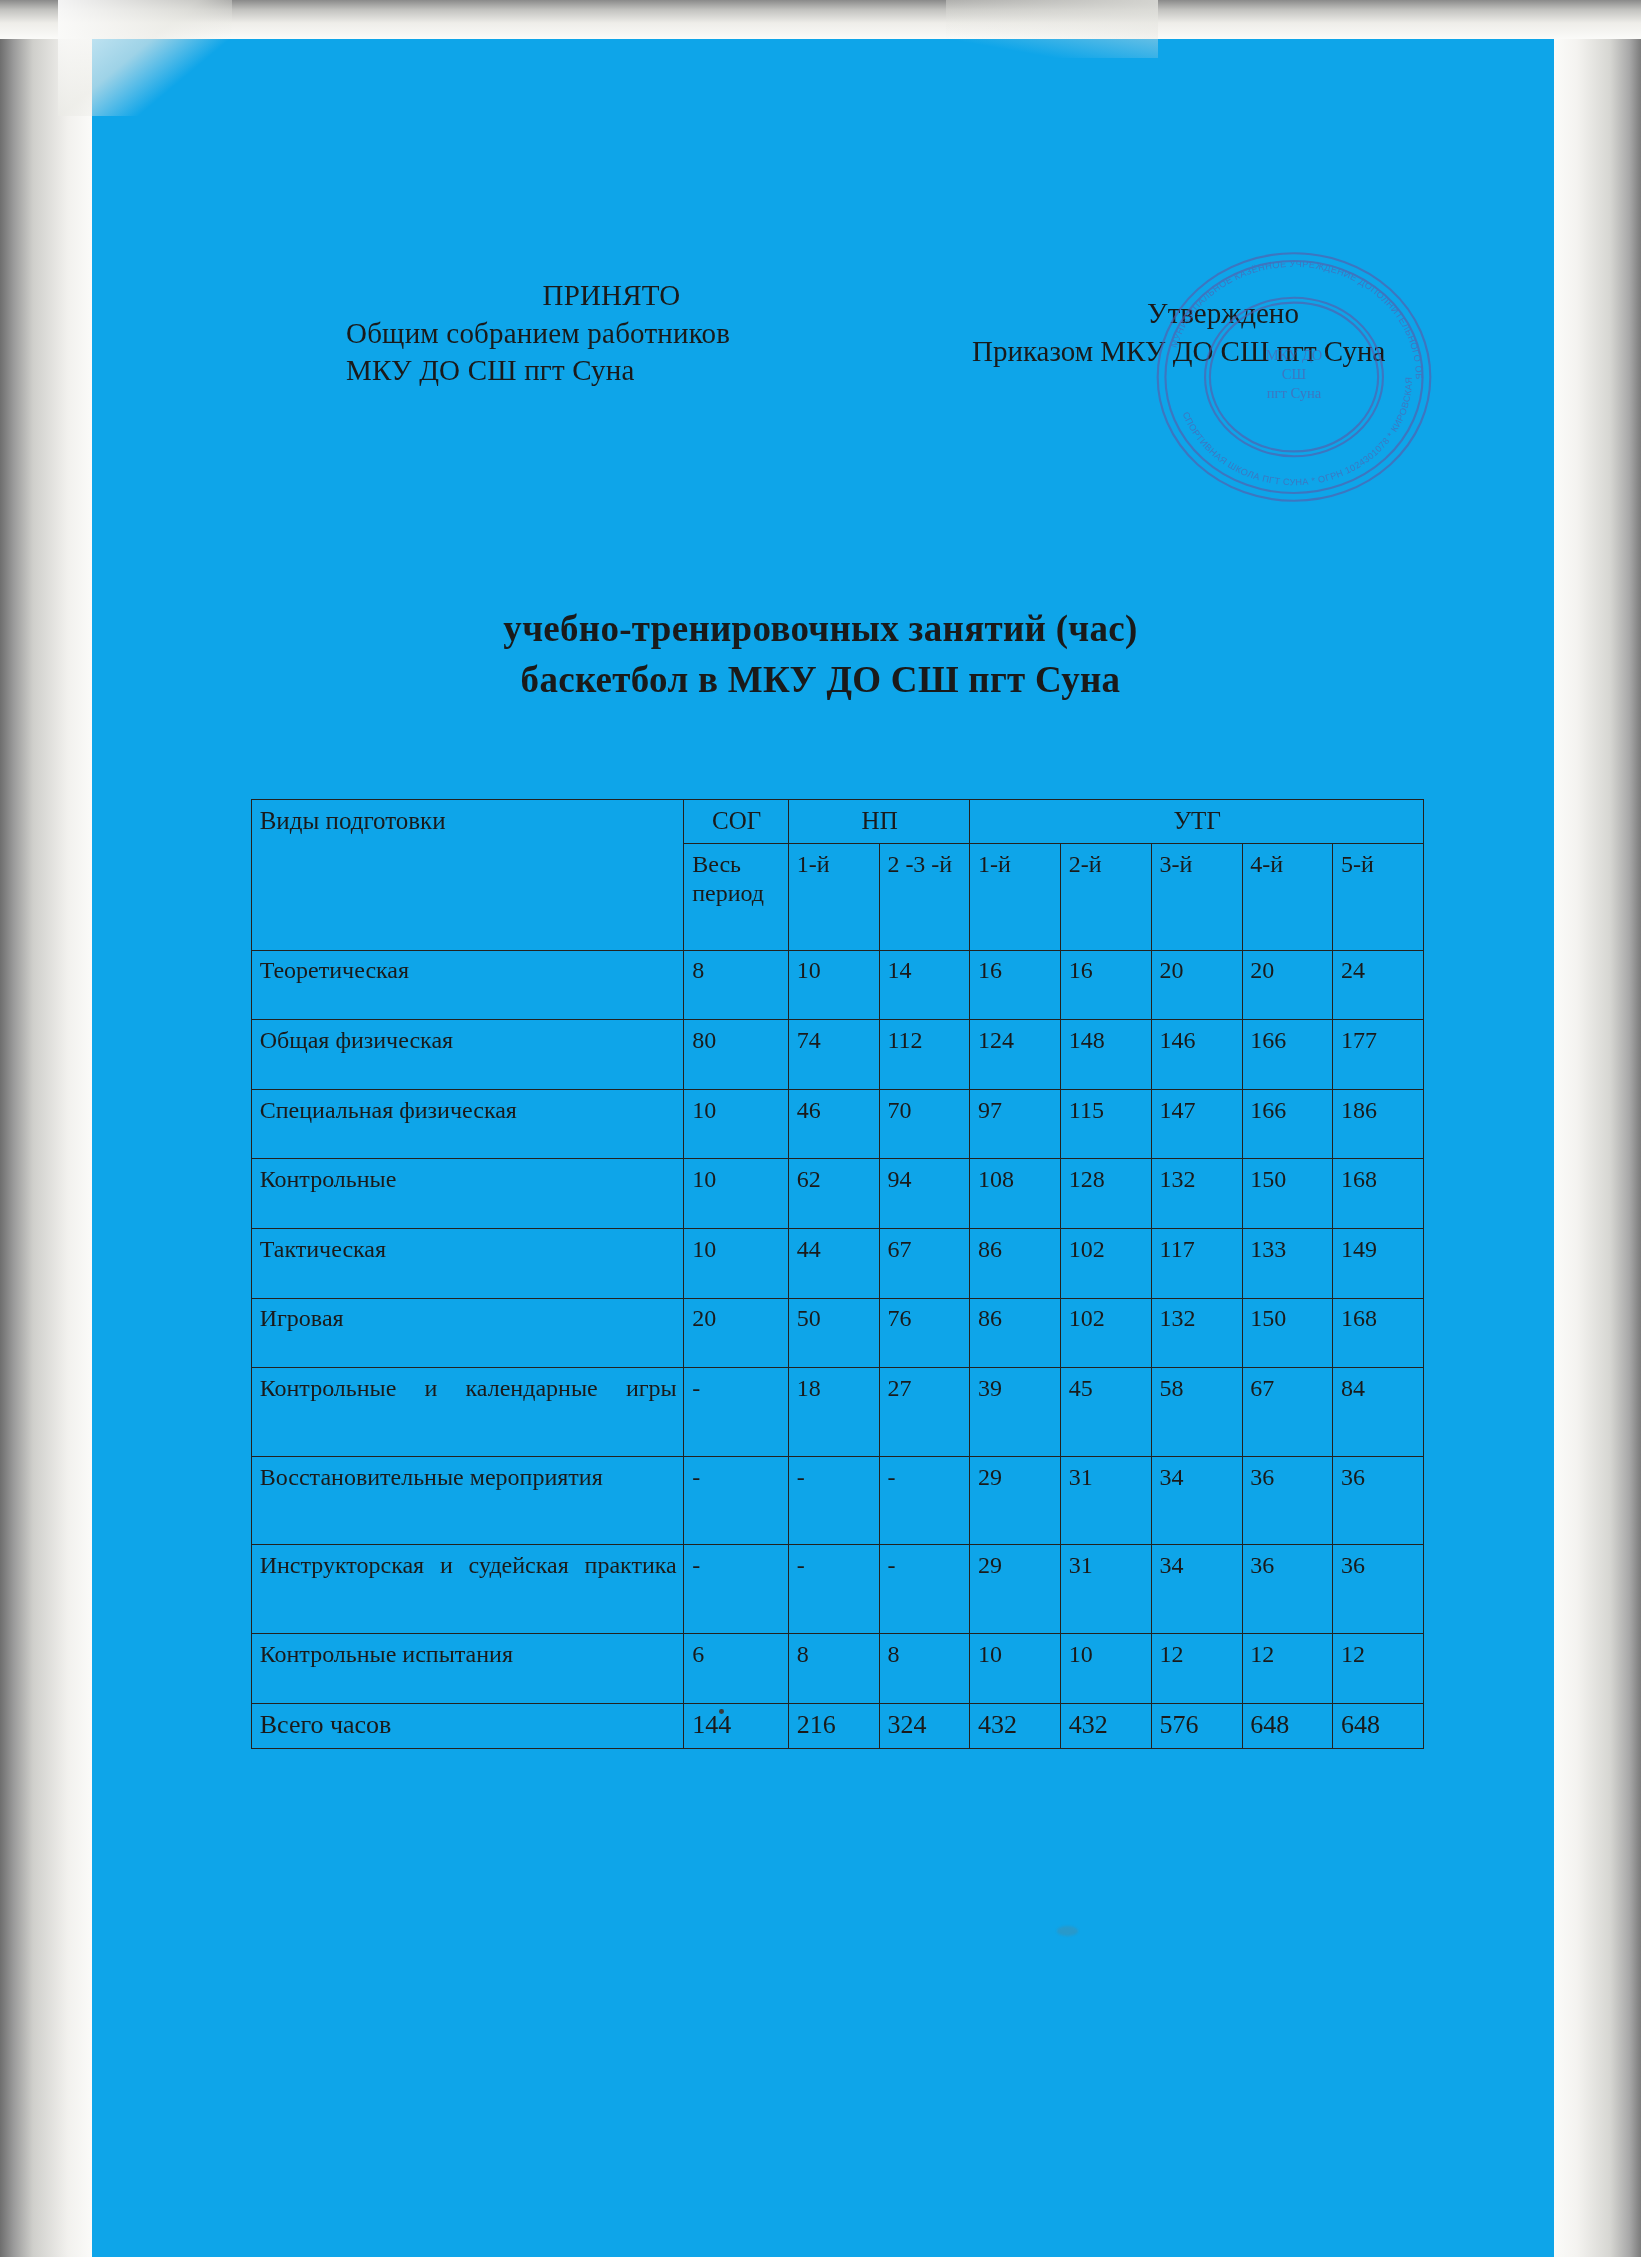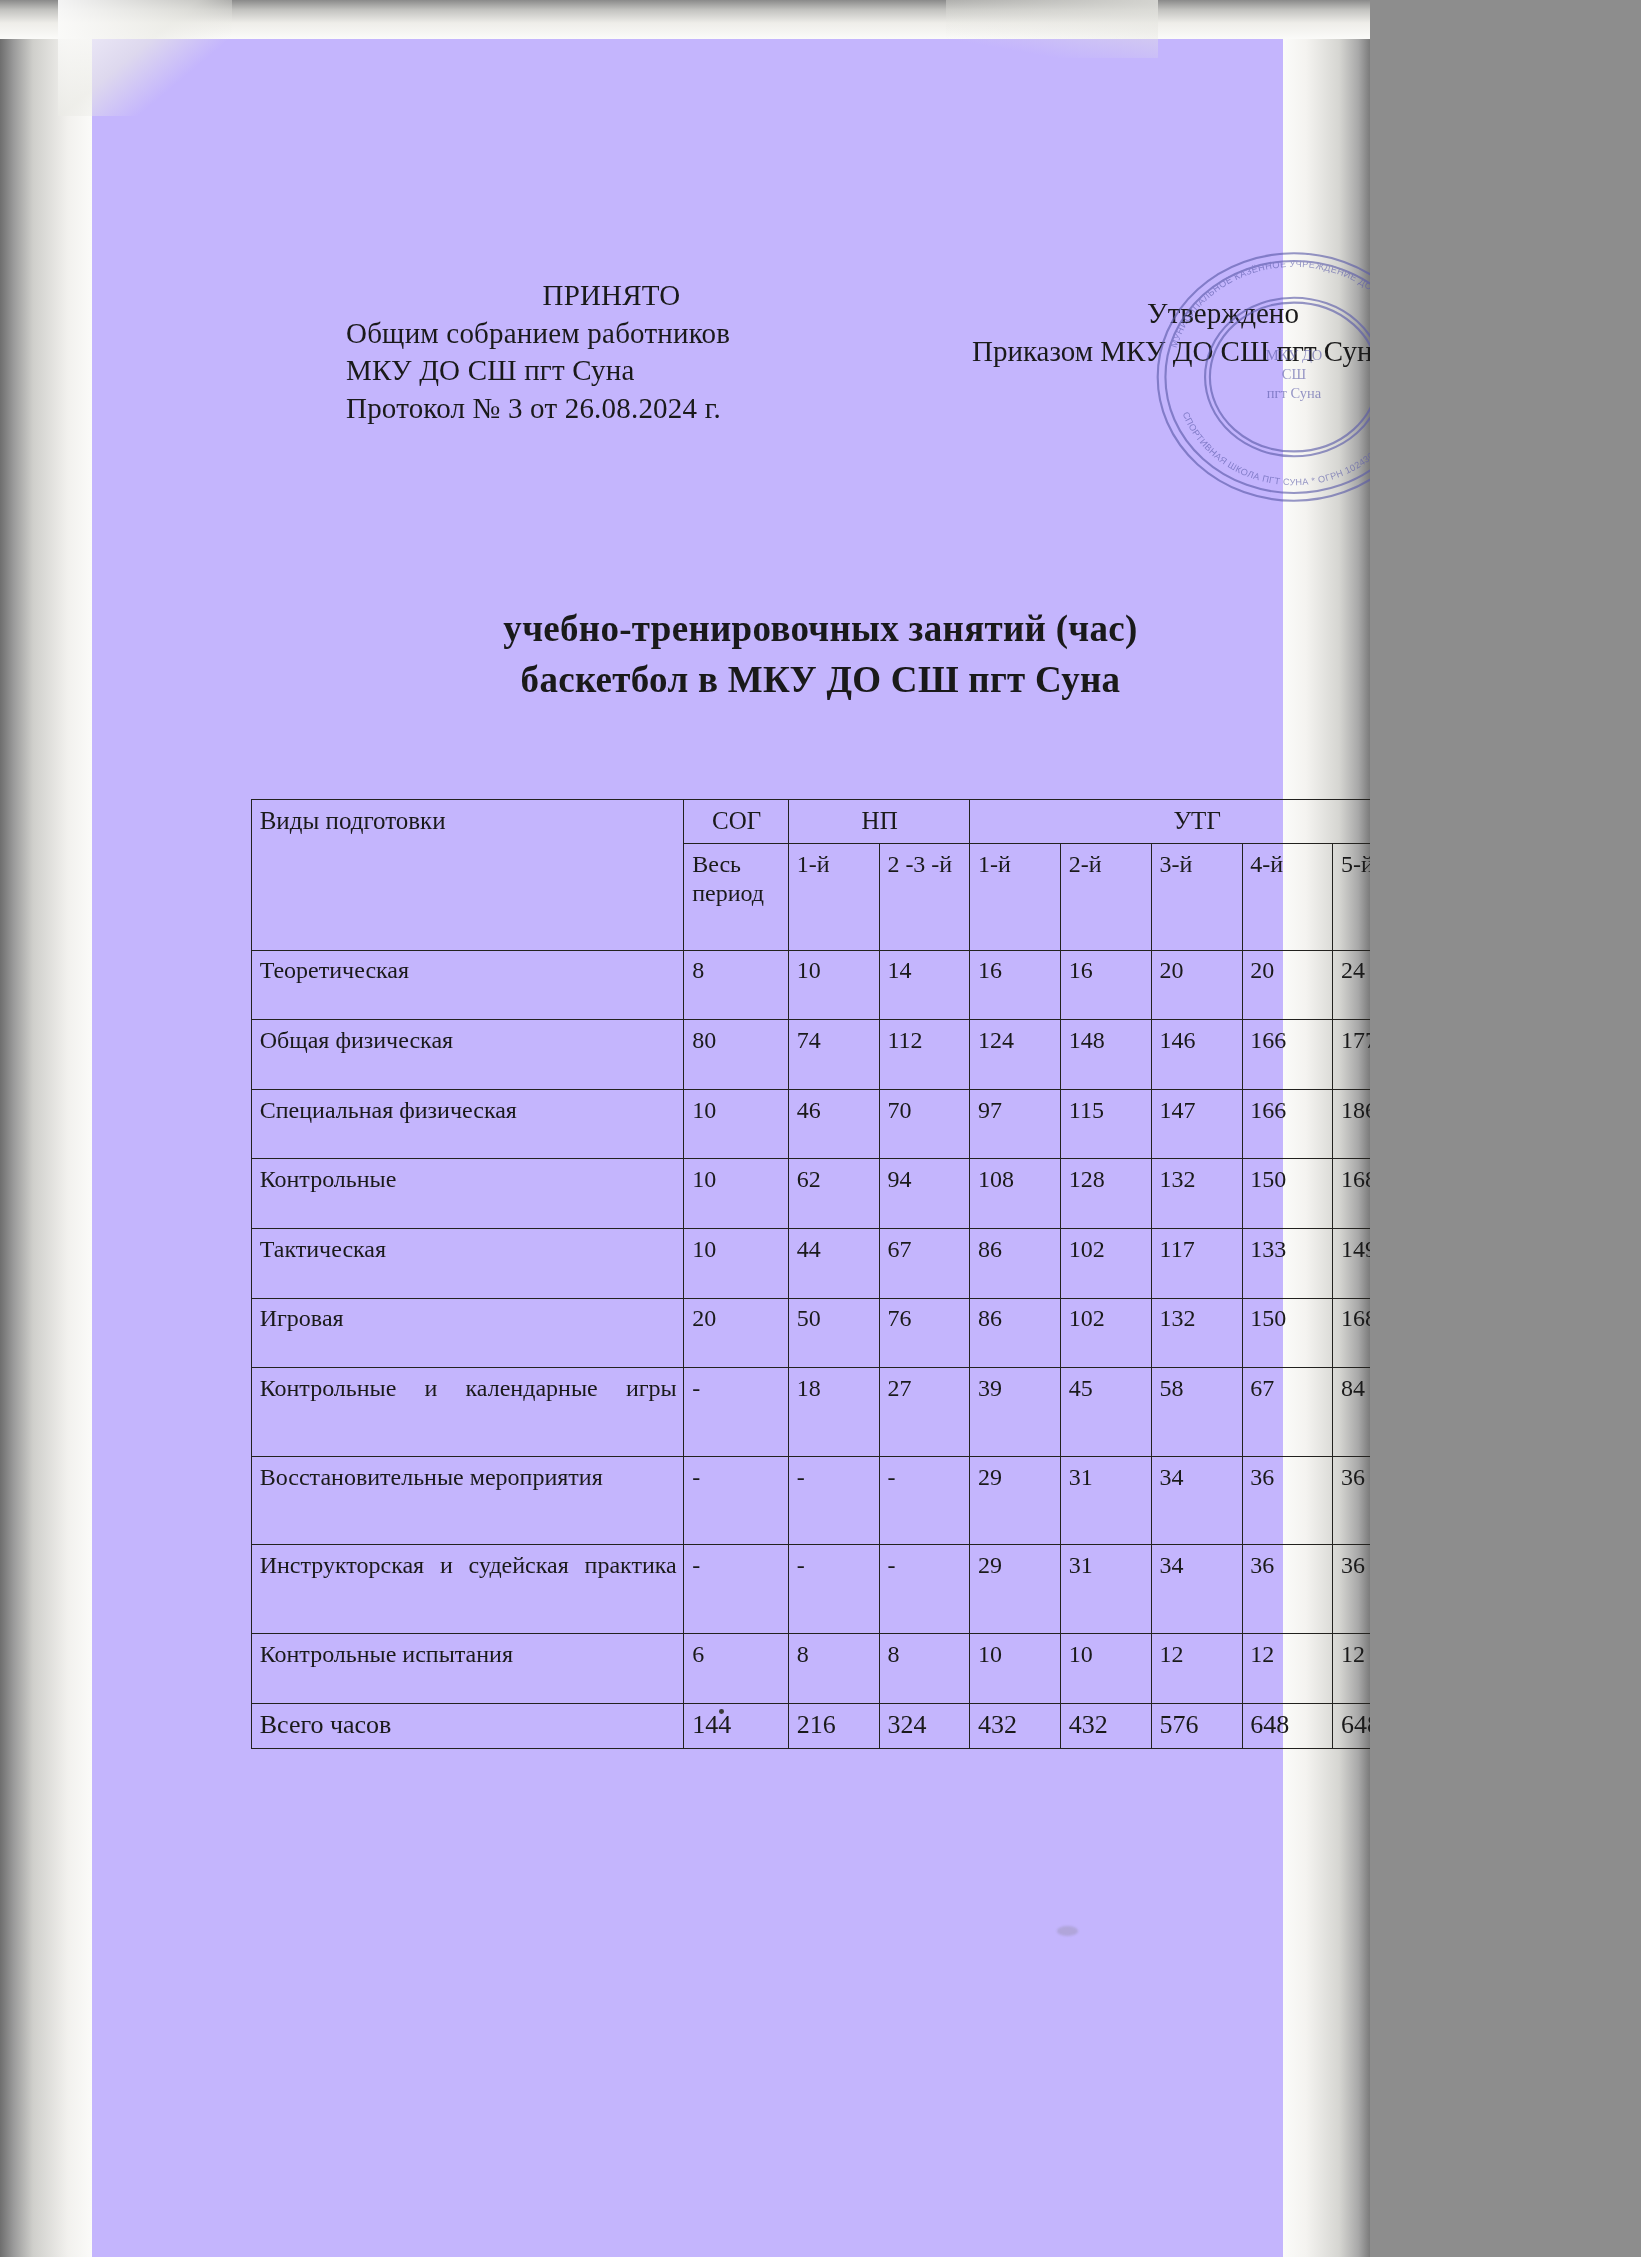--- a/index.html
+++ b/index.html
@@ -2,23 +2,23 @@
 <html><head>
 <meta charset="utf-8">
 <style>
   html, body {
     margin: 0;
     padding: 0;
     background: #8d8d8d;
   }
   .page {
     position: relative;
-    width: 1370px;
+    width: 1641px;
     height: 2257px;
-    background: #c4b5fd;
+    background: #0ea5e9;
     overflow: hidden;
     font-family: "Liberation Serif", serif;
     color: #1a1a1a;
   }
   
   .paper-shade-left {
     position: absolute;
     left: 0; top: 0;
     width: 92px; height: 2257px;
     background: linear-gradient(to right, #6e6e6e 0px, #9a9a9a 13.5px, #cfcfcb 33px, #f2f1ee 68px, #fbfbf9 92px);
@@ -172,21 +172,20 @@
   <div class="paper-shade-left"></div>
   <div class="paper-shade-right"></div>
   <div class="paper-shade-top"></div>
   <div class="paper-fold"></div>
   <div class="paper-fold2"></div>
 
   <div class="hdr-left">
     <div class="c">ПРИНЯТО</div>
     <div>Общим собранием работников</div>
     <div>МКУ ДО СШ пгт Суна</div>
-    <div>Протокол № 3   от 26.08.2024 г.</div>
   </div>
 
   <div class="hdr-right">
     <div class="c">Утверждено</div>
     <div>Приказом МКУ ДО СШ пгт Суна</div>
   </div>
 
   <div class="stamp">
     <svg width="290" height="290" viewBox="0 0 300 300">
       <g fill="none" stroke="#5a5aa8" stroke-width="2.2">

